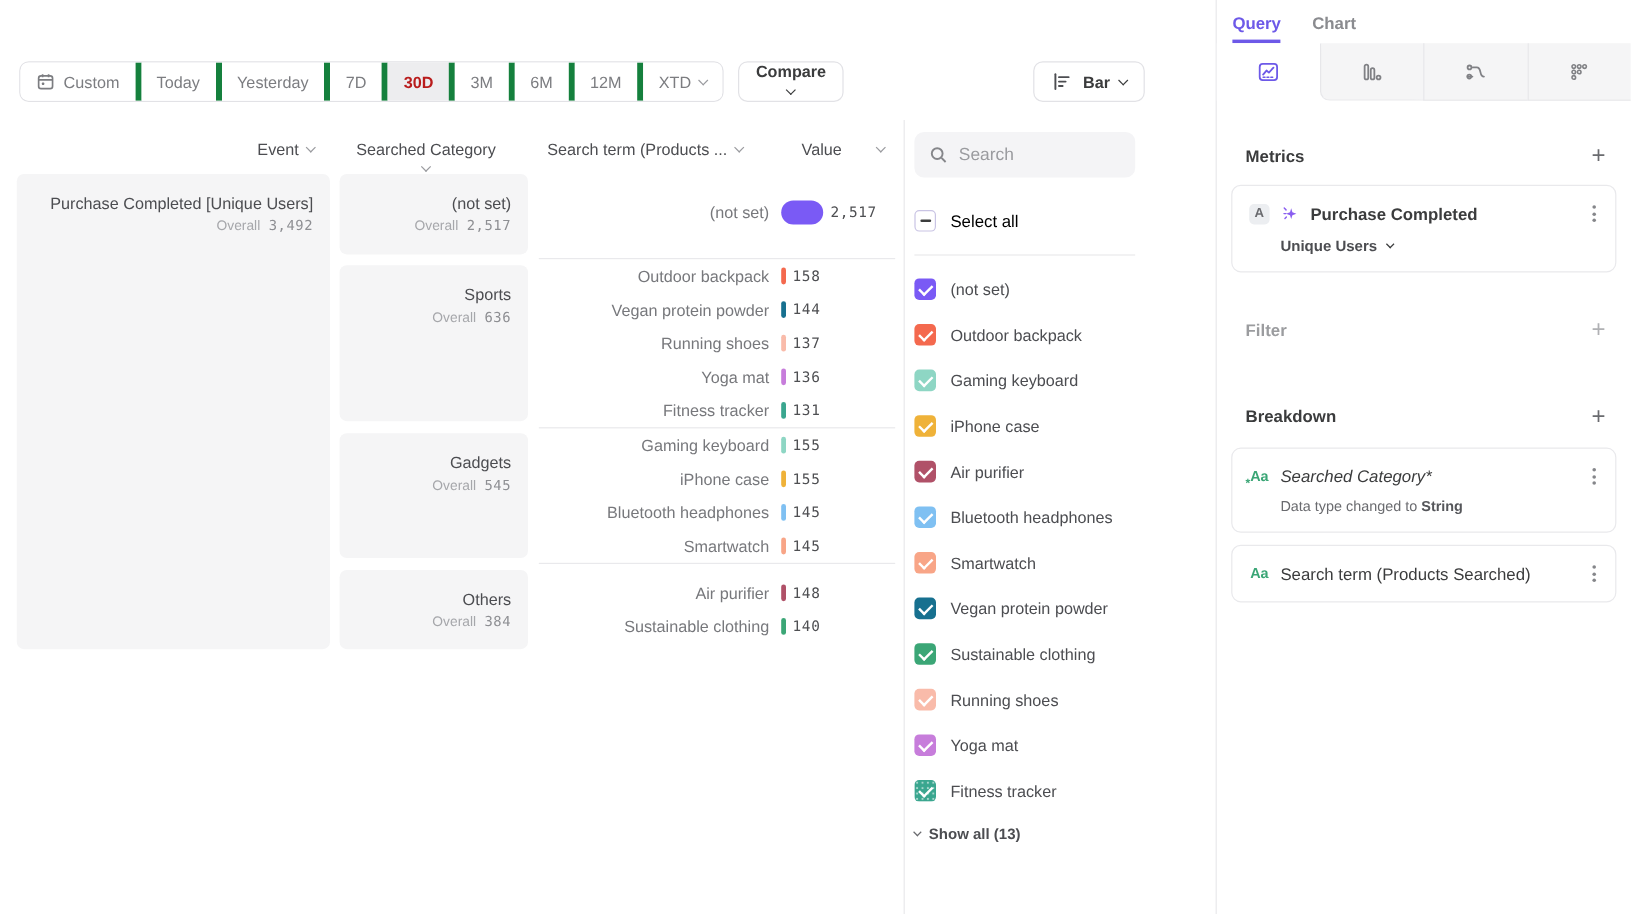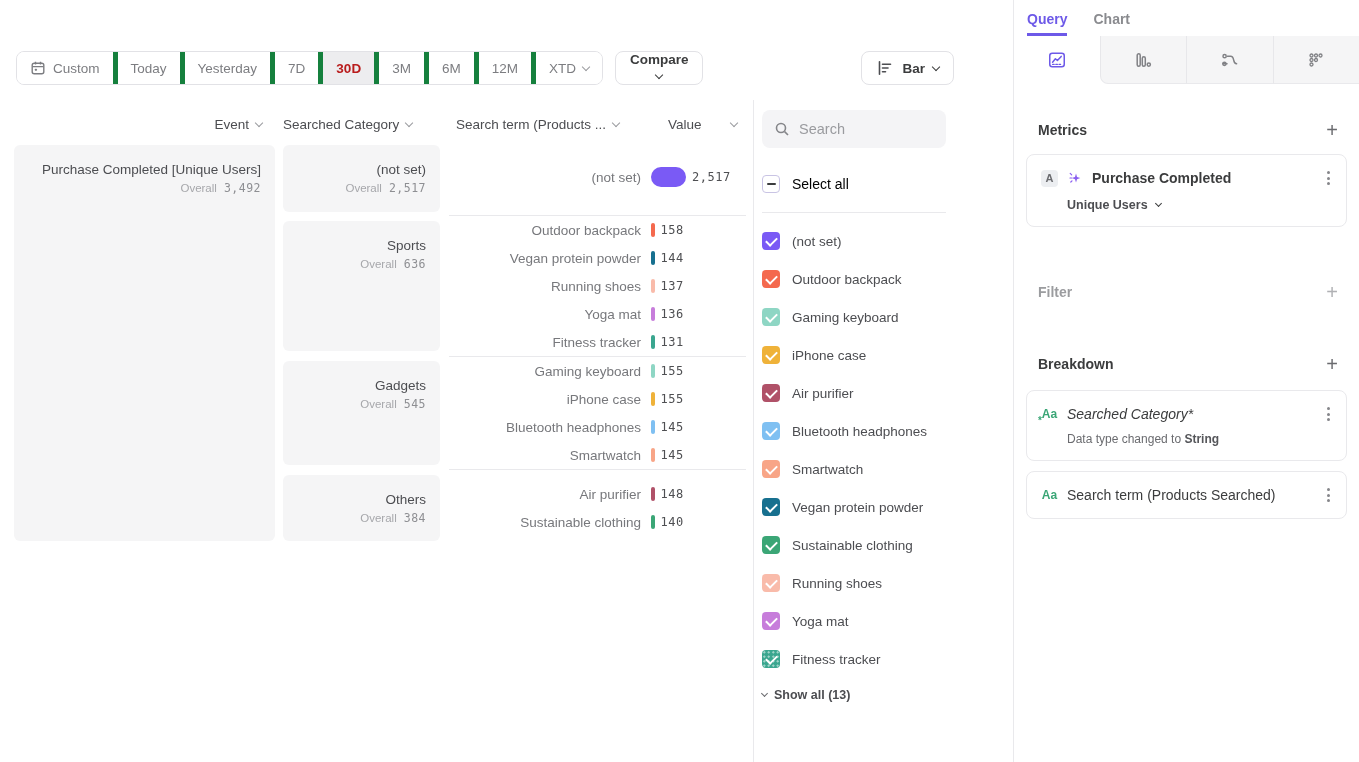--- a/index.html
+++ b/index.html
@@ -21,21 +21,21 @@
   .compare-btn { margin-left:12px; font-weight:600;flex-direction:column; }
   .bar-btn { margin-left:auto; font-weight:600; }
   .chev { display:inline-block; width:6px; height:6px; border-right:1.6px solid currentColor;
           border-bottom:1.6px solid currentColor; transform:rotate(45deg); margin-top:-3px; flex:none; }
   .chev.gray { color:#9a9b9f; }
 
   
   .hdr { position:absolute; top:117px; display:flex; align-items:center; gap:7px;
          font-size:13.5px; color:#4c4d51; cursor:pointer; }
   .hdr-event    { left:14px;  width:248px; justify-content:flex-end; }
-  .hdr-category { left:283px; width:144px; justify-content:flex-start; }
+  .hdr-category { left:283px; width:144px; justify-content:center;flex-direction:column; }
   .hdr-term     { left:456px; }
   .hdr-value    { left:668px;gap:29px; }
 
   
   .card { position:absolute; background:#f5f5f6; border-radius:6px; text-align:right;
           padding:17px 14px 0 0; cursor:pointer; }
   .card .name { font-size:13.5px; color:#4c4d51; }
   .card .overall { margin-top:4px; font-size:11.5px; color:#a6a7ab; }
   .card .overall b { font-family:"DejaVu Sans Mono", monospace; font-size:11.5px; color:#8e8f93;
                      font-weight:normal; margin-left:7px; letter-spacing:.5px; }
@@ -93,21 +93,21 @@
   .itab.active { background:#fff; border-bottom-color:transparent; }
   .itab.active + .itab { border-bottom-left-radius:8px; }
 
   .section-head { display:flex; justify-content:space-between; align-items:center;
                   padding:0 21px 0 24px; }
   .section-head .title { font-size:14px; font-weight:700; color:#3b3c3d; }
   .section-head .title.muted { color:#9b9c9f; font-weight:600; }
   .plus { font-size:20px; font-weight:400; color:#6a6b6f; line-height:1; cursor:pointer; }
   .plus.muted { color:#b0b1b4; }
   .m-head { margin-top:36px; }
-  .f-head { margin-top:55px; }
+  .f-head { margin-top:38px; }
   .b-head { margin-top:52px; }
 
   .qcard { margin:14px 12px 0 12px; border:1px solid #e9e9ec; border-radius:8px;
            background:#fff; padding:14px; cursor:pointer; }
   .qrow { display:flex; align-items:center; gap:9px; }
   .badge-a { width:17px; height:17px; background:#eceef1; border-radius:4px; font-size:11px;
              font-weight:600; color:#6a6b6f; display:flex; align-items:center; justify-content:center; flex:none; }
   .metric-name { font-size:14px; font-weight:600; color:#3b3c3d; }
   .kebab { margin-left:auto; display:flex; flex-direction:column; gap:2.5px; padding:2px; cursor:pointer; }
   .kebab i { width:3px; height:3px; border-radius:50%; background:#85868a; display:block; }

